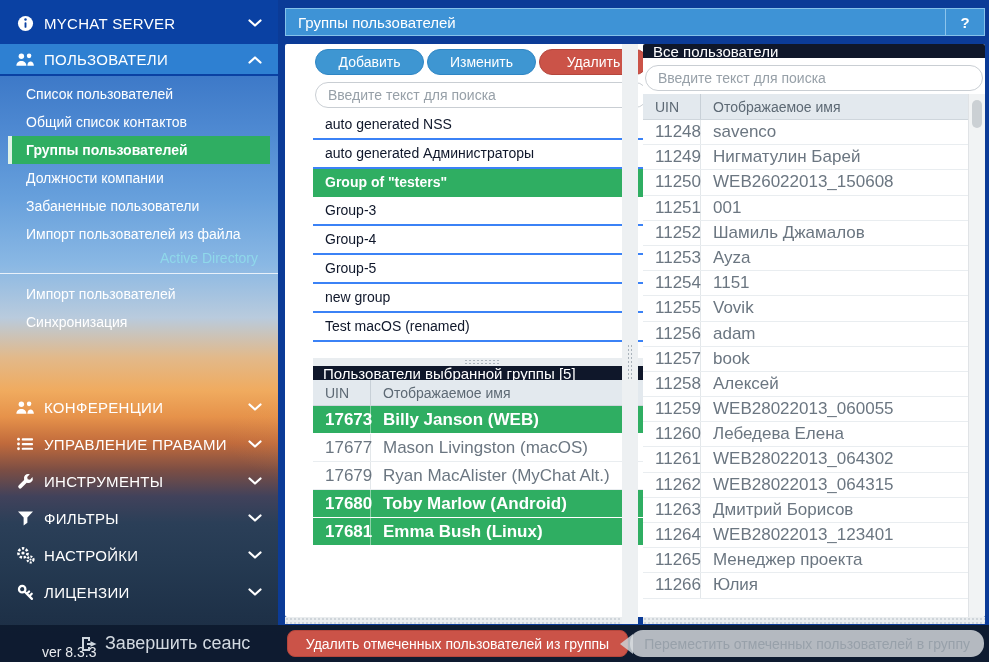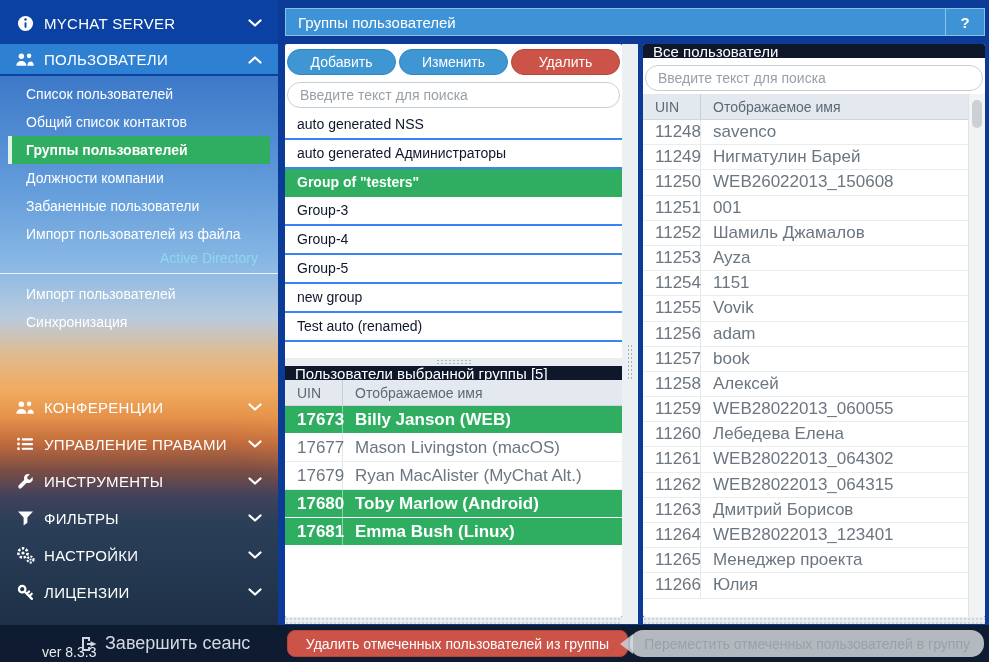--- a/index.html
+++ b/index.html
@@ -39,21 +39,21 @@
   .sec-row .nlabel{flex:1;margin-left:8px;font-size:15px;letter-spacing:.3px;}
   
   .titlebar{position:absolute;left:285px;top:8px;width:700px;height:28px;background:#3e93d6;
             border:1px solid #85c2ea;box-sizing:border-box;display:flex;align-items:center;color:#fff;}
   .title-text{flex:1;padding-left:12px;font-size:15px;}
   .help-btn{width:38px;height:100%;border-left:1px solid #8cc4ec;display:flex;align-items:center;
             justify-content:center;font-weight:bold;font-size:15px;cursor:pointer;}
   
   .panel{position:absolute;top:44px;background:#fff;border-radius:2px;overflow:hidden;
          display:flex;flex-direction:column;}
-  .panel.middle{left:285px;width:337px;height:573px;}
+  .panel.middle{left:285px;width:337px;height:573px;padding-left:28px;}
   .panel.rightp{left:643px;width:342px;height:573px;}
   .btn-row{display:flex;gap:3px;padding:5px 2px 0 2px;}
   .btn{flex:1;height:26px;border-radius:13px;font-size:14px;color:#fff;border:1px solid #2f86c4;
        background:#3e96d2;cursor:pointer;font-family:inherit;}
   .btn.danger{background:#cb5348;border-color:#b5463c;}
   .search{margin:7px 2px 0 2px;height:26px;box-sizing:border-box;border:1px solid #c9ced3;
           border-radius:13px;padding:0 12px;font-size:14px;color:#555;outline:none;font-family:inherit;}
   .search::placeholder{color:#97a0a8;}
   .group-list{margin:3px 0 0 0;padding:0;list-style:none;height:247px;overflow:hidden;}
   .group-list li{height:27px;line-height:27px;border-bottom:2px solid #3b82f6;padding-left:12px;
@@ -294,21 +294,21 @@
         <li class="selected">Group of "testers"</li>
 
         <li>Group-3</li>
 
         <li>Group-4</li>
 
         <li>Group-5</li>
 
         <li>new group</li>
 
-        <li>Test auto (renamed)</li>
+        <li>Test macOS (renamed)</li>
 
     </ul>
     <div class="h-splitter">
         <span class="dots-h"></span>
       </div>
     <div class="subpanel-header">Пользователи выбранной группы [5]</div>
     <div class="table">
       <div class="thead">
         <span class="th-uin">UIN</span>
         <span class="th-name">Отображаемое имя</span>

